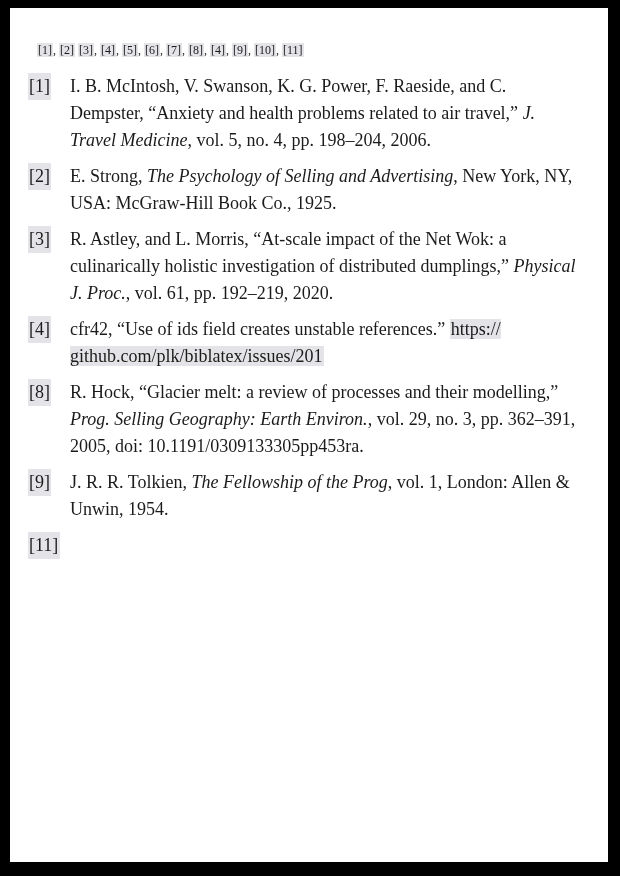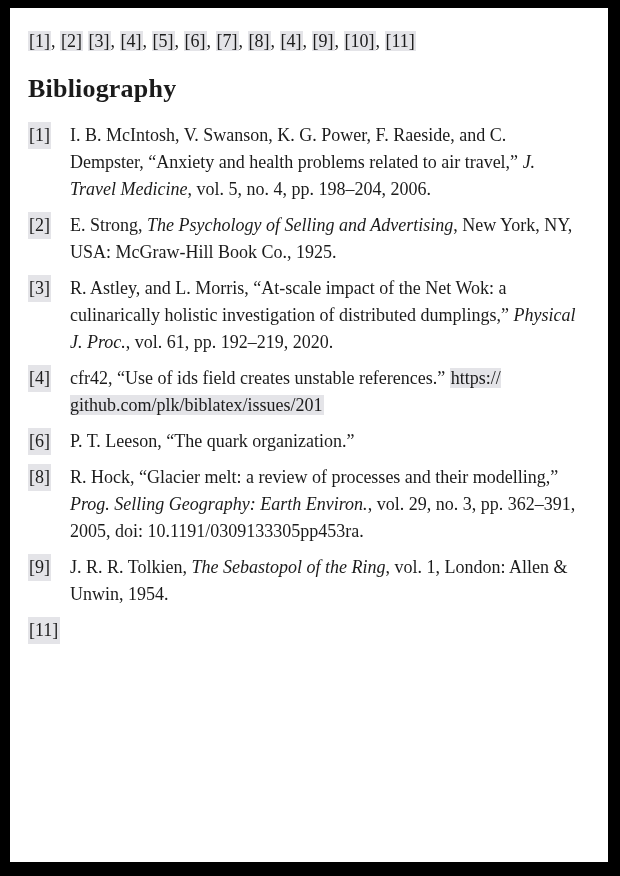--- a/index.html
+++ b/index.html
@@ -18,22 +18,22 @@
     position: absolute;
     left: 10px; top: 8px;
     width: 598px; height: 854px;
     background: var(--paper);
     box-sizing: border-box;
     padding: 20px 24px 0 18px;
     overflow: hidden;
   }
 
   .citeline {
-    margin: 0;
-    font-size: 18px;
+    margin: 9px;
+    font-size: 12px;
     line-height: 27px;
     white-space: nowrap;
   }
 
   .cite-box {
     background: var(--hl);
     padding: 0 1px;
   }
 
   .bib-heading {
@@ -64,27 +64,26 @@
 
   .entry-text em { font-style: italic; }
 
   .link-url { overflow-wrap: break-word; }
 </style>
 </head>
 <body>
 
 <div class="page">
   <p class="citeline"><span class="cite-box">[1]</span>, <span class="cite-box">[2]</span> <span class="cite-box">[3]</span>, <span class="cite-box">[4]</span>, <span class="cite-box">[5]</span>, <span class="cite-box">[6]</span>, <span class="cite-box">[7]</span>, <span class="cite-box">[8]</span>, <span class="cite-box">[4]</span>, <span class="cite-box">[9]</span>, <span class="cite-box">[10]</span>, <span class="cite-box">[11]</span></p>
-  <h1 class="bib-heading">Bibliography</h1>
   <ol class="bib-list">
       <li class="bib-entry"><span class="entry-label cite-box">[1]</span><span class="entry-text">I. B. McIntosh, V. Swanson, K. G. Power, F. Raeside, and C. Dempster, “Anxiety and health problems related to air travel,” <em>J. Travel Medicine</em>, vol. 5, no. 4, pp. 198–204, 2006.</span></li>
       <li class="bib-entry"><span class="entry-label cite-box">[2]</span><span class="entry-text">E. Strong, <em>The Psychology of Selling and Advertising</em>, New York, NY, USA: McGraw-Hill Book Co., 1925.</span></li>
       <li class="bib-entry"><span class="entry-label cite-box">[3]</span><span class="entry-text">R. Astley, and L. Morris, “At-scale impact of the Net Wok: a culinarically holistic investigation of distributed dumplings,” <em>Physical J. Proc.</em>, vol. 61, pp. 192–219, 2020.</span></li>
       <li class="bib-entry"><span class="entry-label cite-box">[4]</span><span class="entry-text">cfr42, “Use of ids field creates unstable references.” <span class="cite-box link-url">https:/<wbr>/<wbr>github.com/<wbr>plk/<wbr>biblatex/<wbr>issues/<wbr>201</span></span></li>
       <li class="bib-entry"><span class="entry-label cite-box">[5]</span></li>
-      <li class="bib-entry"><span class="entry-label cite-box">[6]</span><span class="entry-text">P. T. Leeson, “The quark organization.”</span></li>
+      <li class="bib-entry"><span class="entry-label cite-box">[6]</span></li>
       <li class="bib-entry"><span class="entry-label cite-box">[7]</span></li>
       <li class="bib-entry"><span class="entry-label cite-box">[8]</span><span class="entry-text">R. Hock, “Glacier melt: a review of processes and their modelling,” <em>Prog. Selling Geography: Earth Environ.</em>, vol. 29, no. 3, pp. 362–391, 2005, doi: 10.1191/0309133305pp453ra.</span></li>
-      <li class="bib-entry"><span class="entry-label cite-box">[9]</span><span class="entry-text">J. R. R. Tolkien, <em>The Sebastopol of the Ring</em>, vol. 1, London: Allen &amp; Unwin, 1954.</span></li>
+      <li class="bib-entry"><span class="entry-label cite-box">[9]</span><span class="entry-text">J. R. R. Tolkien, <em>The Fellowship of the Prog</em>, vol. 1, London: Allen &amp; Unwin, 1954.</span></li>
       <li class="bib-entry"><span class="entry-label cite-box">[10]</span></li>
       <li class="bib-entry"><span class="entry-label cite-box">[11]</span></li>
     </ol>
 </div>
 
 </body></html>

